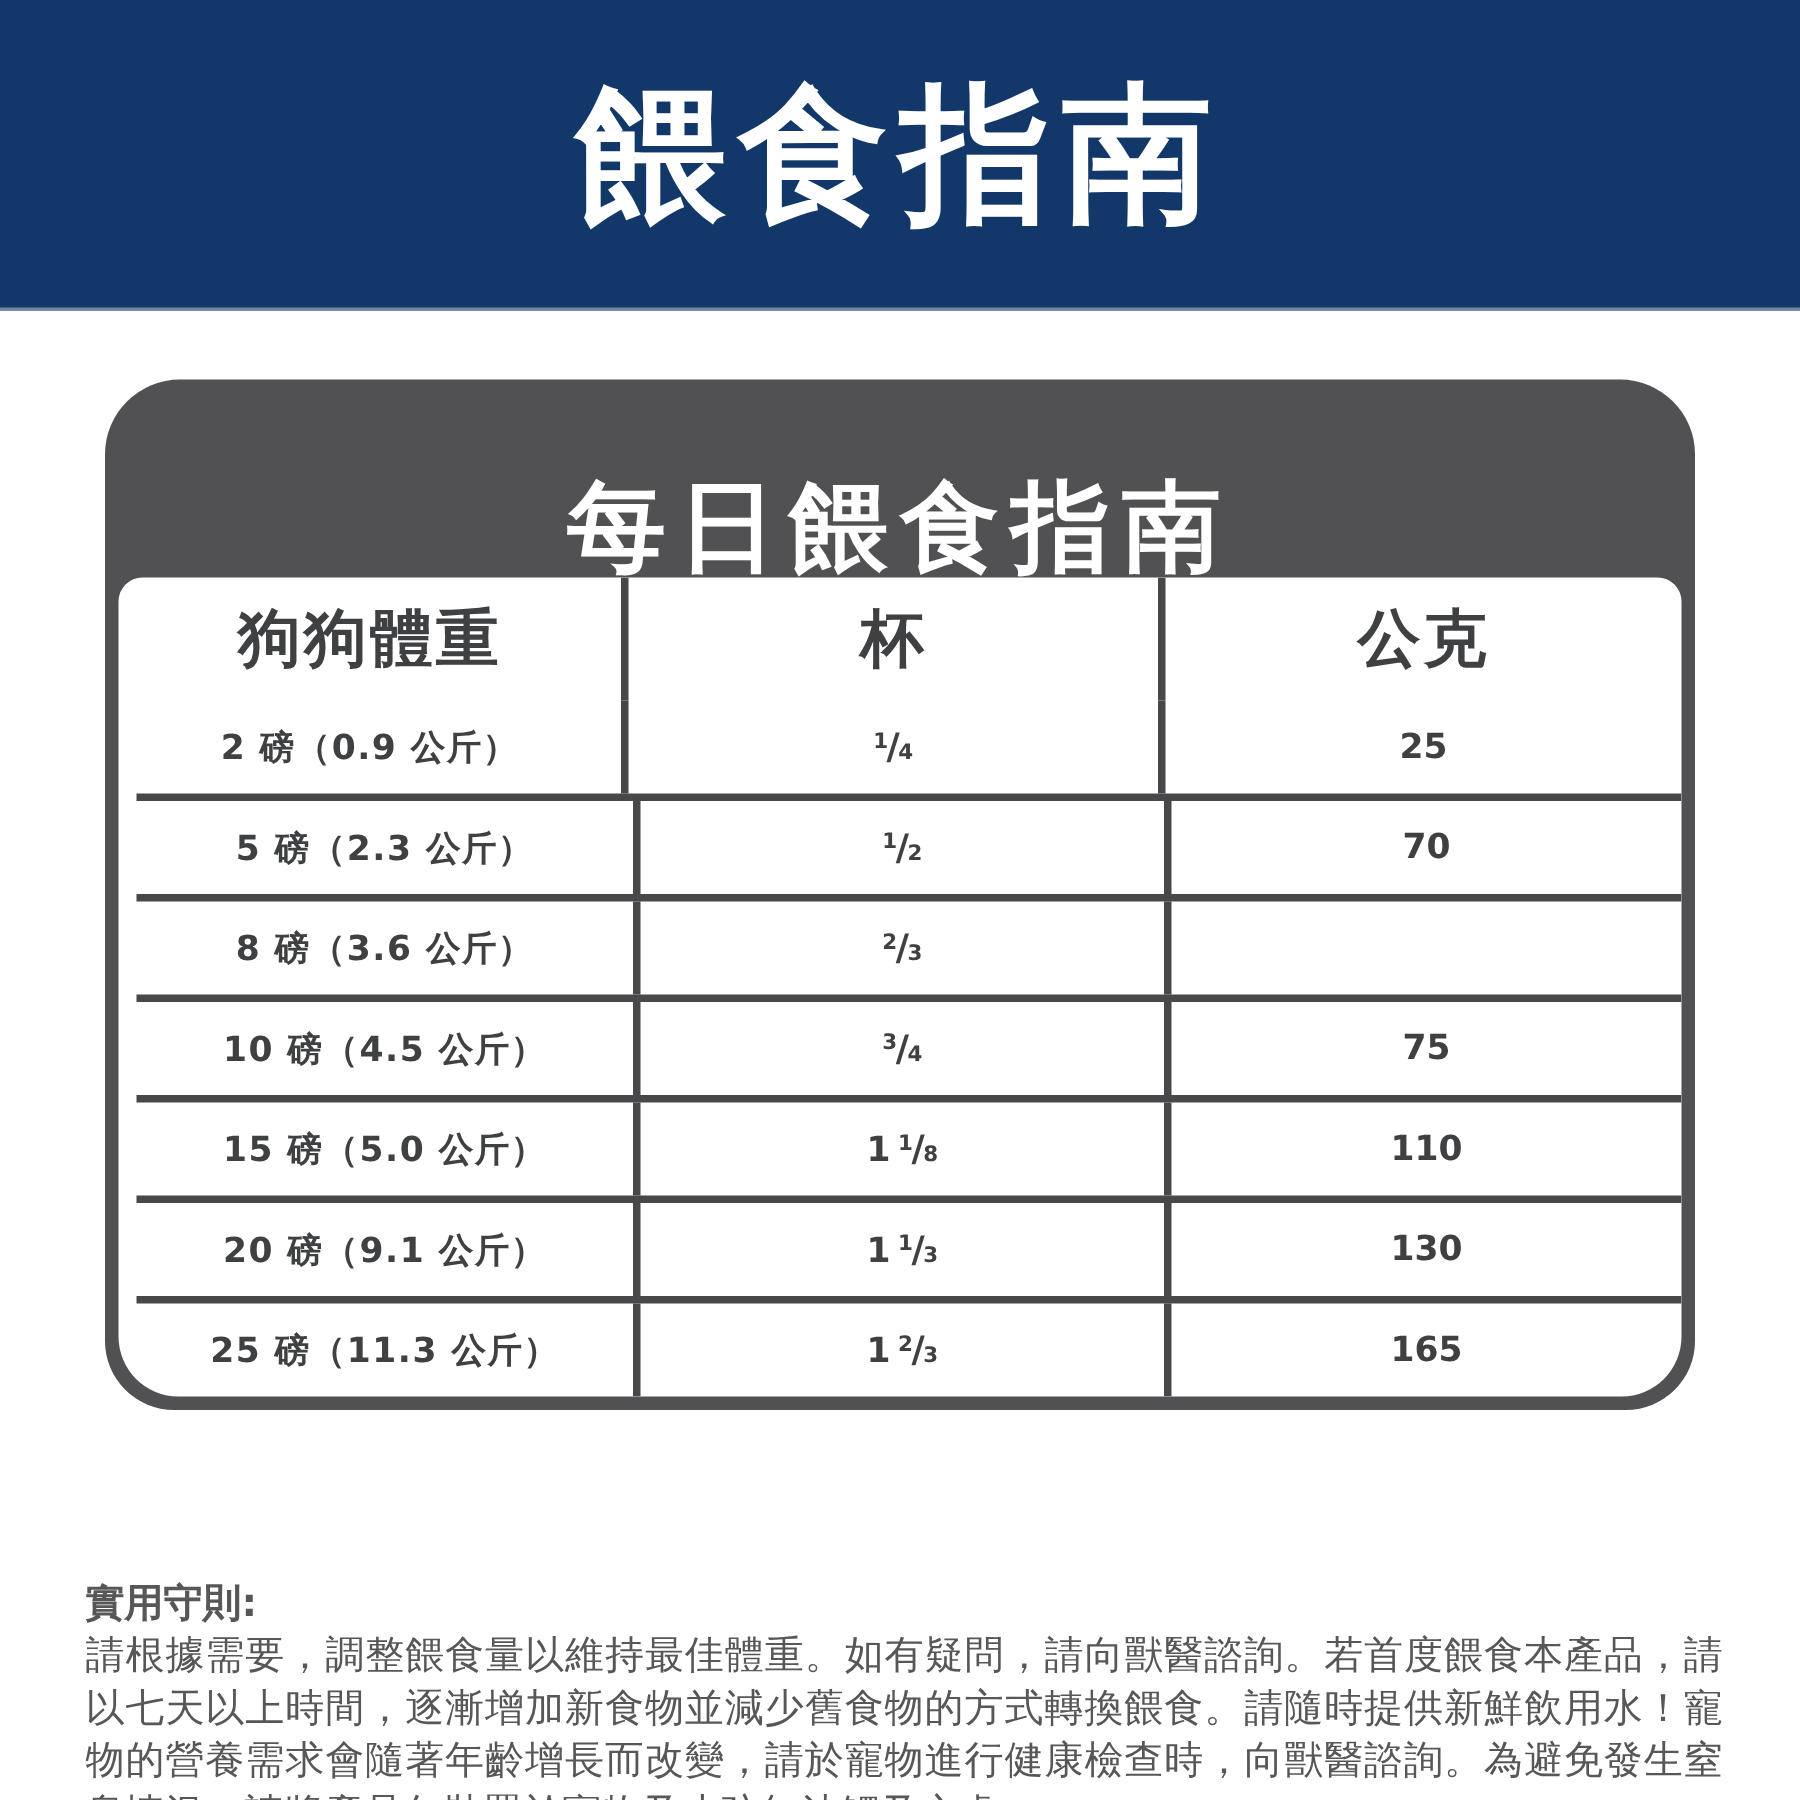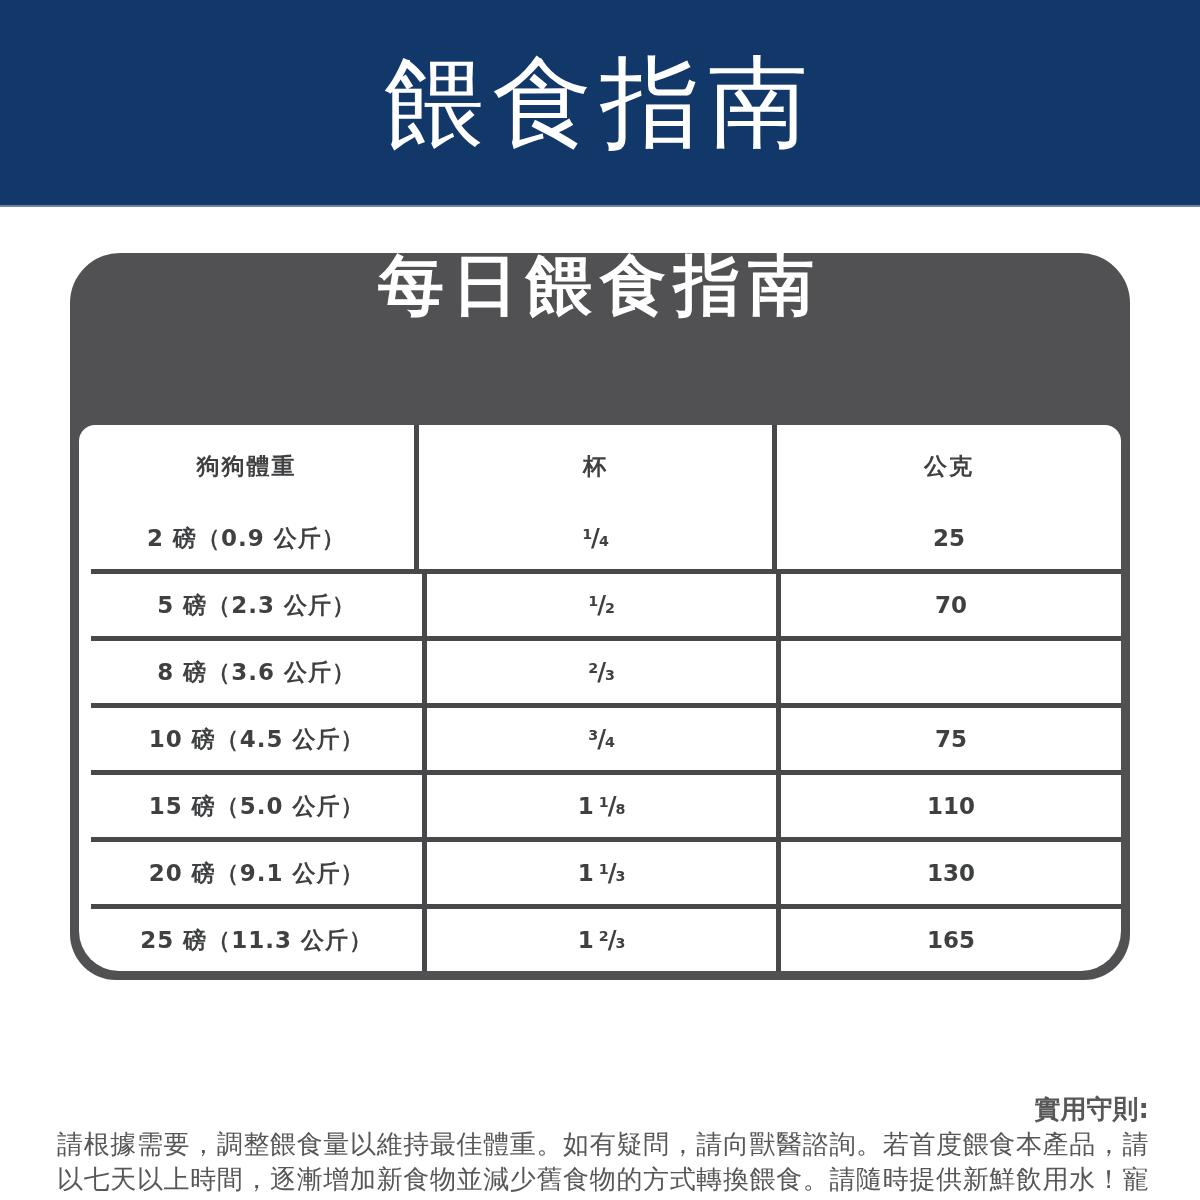--- a/index.html
+++ b/index.html
@@ -19,39 +19,39 @@
     background: #12386A;
     display: flex;
     align-items: center;
     justify-content: center;
     border-bottom: 2px solid #6d84a5;
     box-sizing: border-box;
   }
   .banner-title {
     color: #ffffff;
     font-size: 100px;
-    font-weight: 400;
+    font-weight: 700;
     letter-spacing: 8px;
     line-height: 1;
     white-space: nowrap;
   }
 
   
   .card {
     width: 1060px;
     margin: 46px auto 0 auto;
     background: #515153;
     border-radius: 50px 50px 46px 46px;
     padding: 0 9px 9px 9px;
     box-sizing: border-box;
   }
   .card-title-bar {
-    height: 172px;
+    height: 132px;
     display: flex;
-    align-items: flex-start;
+    align-items: flex-end;
     justify-content: center;
   }
   .card-title {
     color: #ffffff;
     font-size: 66px;
     font-weight: 800;
     letter-spacing: 8px;
     line-height: 1;
     white-space: nowrap;
   }
@@ -75,21 +75,21 @@
     display: flex;
     align-items: center;
     justify-content: center;
     color: #3F4042;
     font-weight: 700;
     min-height: 62px;
     text-align: center;
   }
   .t-row.header .t-cell {
     min-height: 82px;
-    font-size: 23px;
+    font-size: 42px;
     letter-spacing: 2px;
   }
   .t-cell.mid {
     border-left: 5px solid #48484A;
     border-right: 5px solid #48484A;
   }
   .t-row.data .t-cell { font-size: 23px; }
   .t-row.data .t-cell.weight { letter-spacing: 1px; }
 
   
@@ -108,21 +108,20 @@
   
   .footer {
     width: 1092px;
     margin: 112px 0 0 57px;
     color: #575757;
   }
   .footer-heading {
     font-size: 26px;
     font-weight: 700;
     line-height: 35px;
-    text-align: right;
   }
   .footer-body {
     font-size: 26px;
     font-weight: 400;
     line-height: 35px;
     letter-spacing: 0.5px;
     text-align: justify;
   }
 </style>
 </head>

